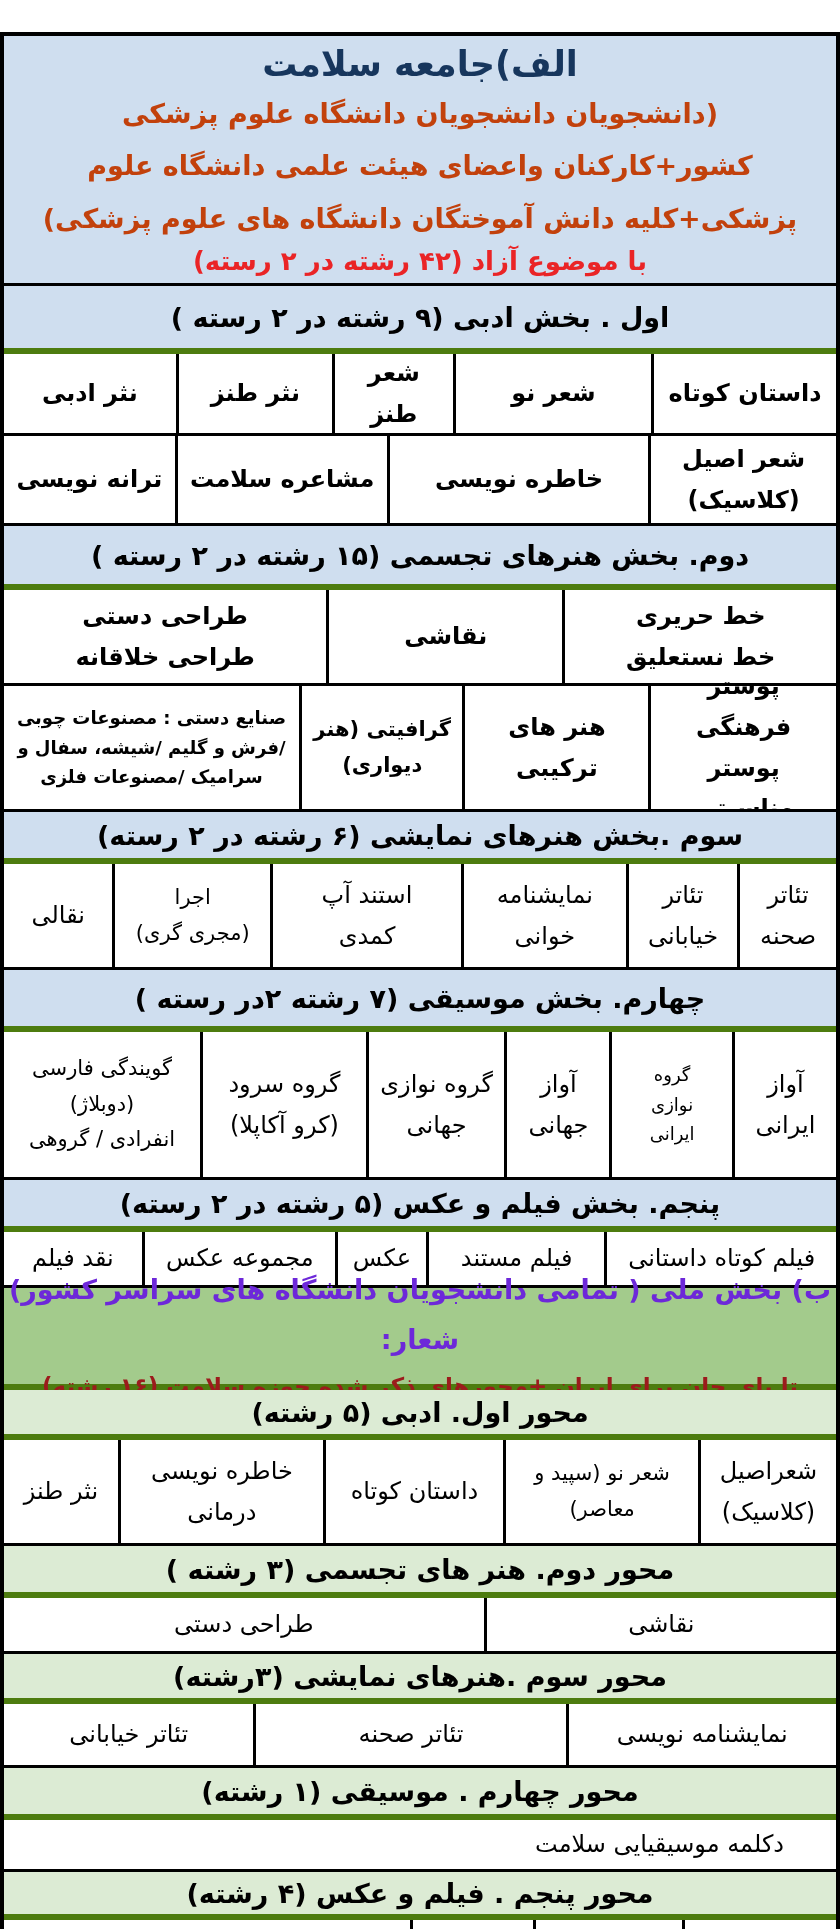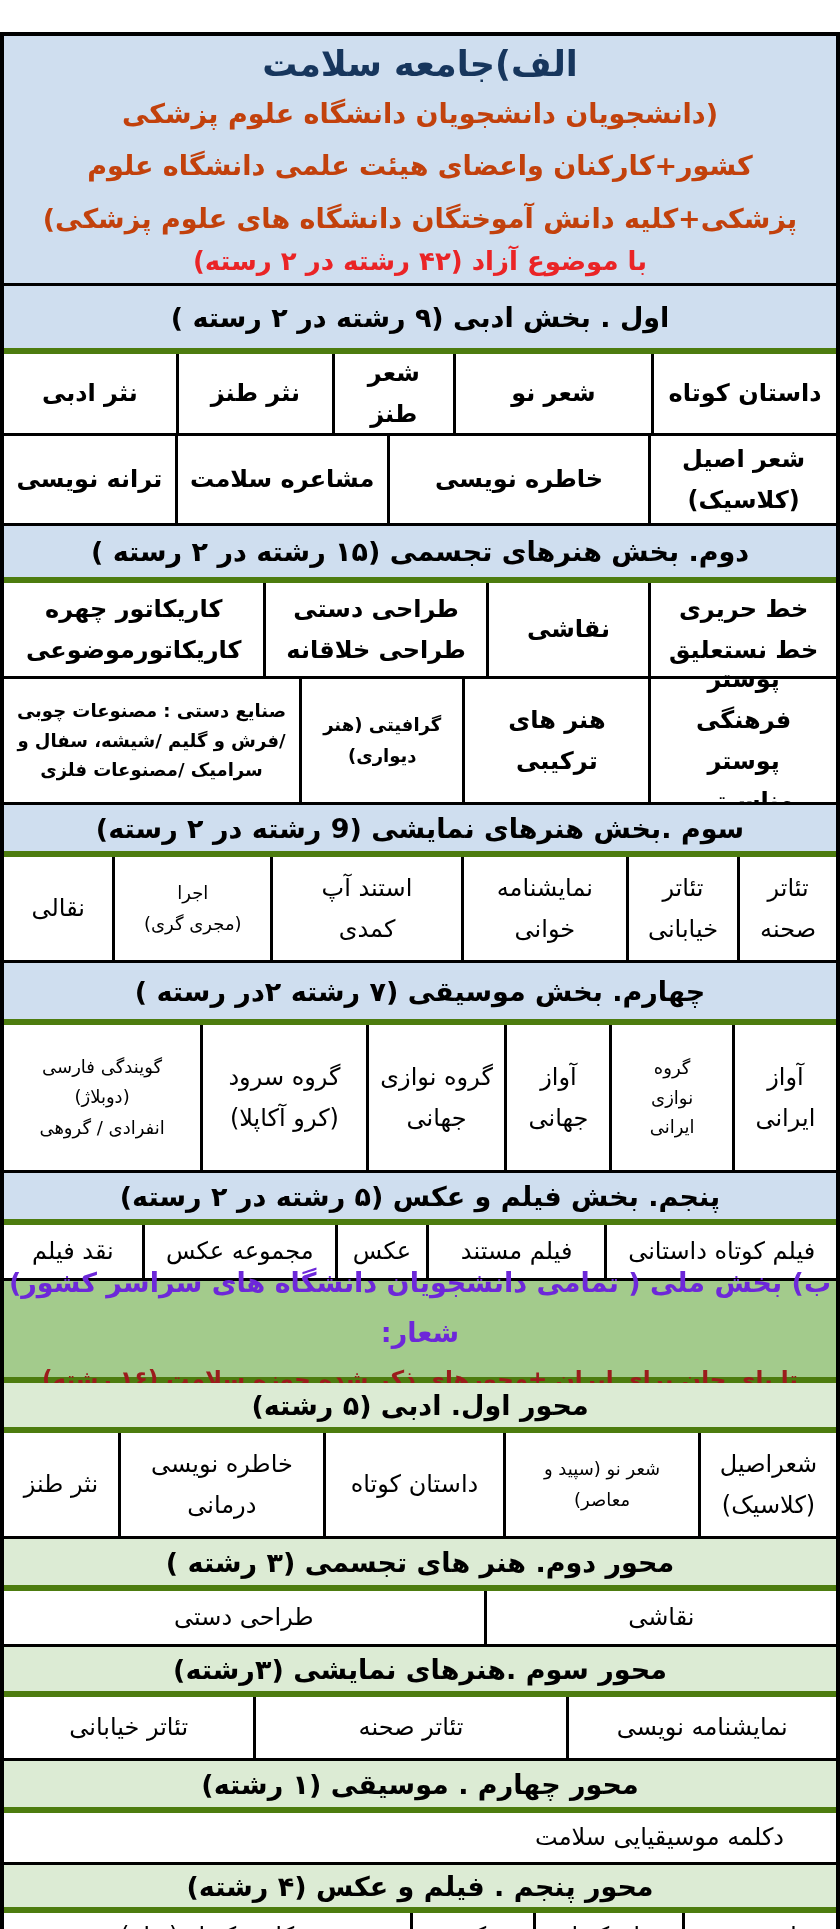--- a/index.html
+++ b/index.html
@@ -42,21 +42,21 @@
   }
   .cell {
     box-sizing:border-box; border-left:3px solid #000;
     display:flex; align-items:center; justify-content:center;
     text-align:center; white-space:pre-line;
     font-size:24px; font-weight:bold; color:#000;
     line-height:1.7; padding:3px 5px;
   }
   .cell:last-child { border-left:none; }
   .row--light .cell { font-weight:normal; }
-  .cell--sm { font-size:18px; }
+  .cell--sm { font-size:21px; }
   .cell--xs { font-size:18px; line-height:1.65; }
   .cell--start { justify-content:flex-start; padding-inline-start:52px; }
   .row:last-child { border-bottom:none; }
 </style>
 </head>
 <body>
 
 <div class="sheet">
 
   <div class="top" style="height:250px;">
@@ -74,43 +74,41 @@
     <div class="cell" style="flex:176">نثر ادبی</div>
   </div>
   <div class="row" style="height:90px;">
     <div class="cell" style="flex:187">شعر اصیل
 (کلاسیک)</div>
     <div class="cell" style="flex:266">خاطره نویسی</div>
     <div class="cell" style="flex:213">مشاعره سلامت</div>
     <div class="cell" style="flex:172">ترانه نویسی</div>
   </div>
 
-  <div class="band band--blue" style="height:57px;text-align:right;">دوم. بخش هنرهای تجسمی (۱۵ رشته در ۲ رسته )</div>
+  <div class="band band--blue" style="height:64px;text-align:right;">دوم. بخش هنرهای تجسمی (۱۵ رشته در ۲ رسته )</div>
   <div class="row" style="height:96px;">
     <div class="cell" style="flex:187">خط حریری
 خط نستعلیق</div>
     <div class="cell" style="flex:160">نقاشی</div>
     <div class="cell" style="flex:224">طراحی دستی
 طراحی خلاقانه</div>
-    <div class="cell" style="flex:267">کاریکاتور چهره
-کاریکاتورموضوعی</div>
   </div>
   <div class="row" style="height:126px;">
     <div class="cell" style="flex:187">پوستر فرهنگی
 پوستر مناسبتی</div>
     <div class="cell" style="flex:185">هنر های
 ترکیبی</div>
     <div class="cell cell--sm" style="flex:161">گرافیتی (هنر
 دیواری)</div>
     <div class="cell cell--xs" style="flex:305">صنایع دستی : مصنوعات چوبی
 /فرش و گلیم /شیشه، سفال و
 سرامیک /مصنوعات فلزی</div>
   </div>
 
-  <div class="band band--blue" style="height:52px;">سوم .بخش هنرهای نمایشی (9 رشته در ۲ رسته)</div>
+  <div class="band band--blue" style="height:52px;">سوم .بخش هنرهای نمایشی (۶ رشته در ۲ رسته)</div>
   <div class="row row--light" style="height:106px;">
     <div class="cell" style="flex:95">تئاتر
 صحنه</div>
     <div class="cell" style="flex:109">تئاتر
 خیابانی</div>
     <div class="cell" style="flex:168">نمایشنامه
 خوانی</div>
     <div class="cell" style="flex:197">استند آپ
 کمدی</div>
     <div class="cell cell--sm" style="flex:160">اجرا

